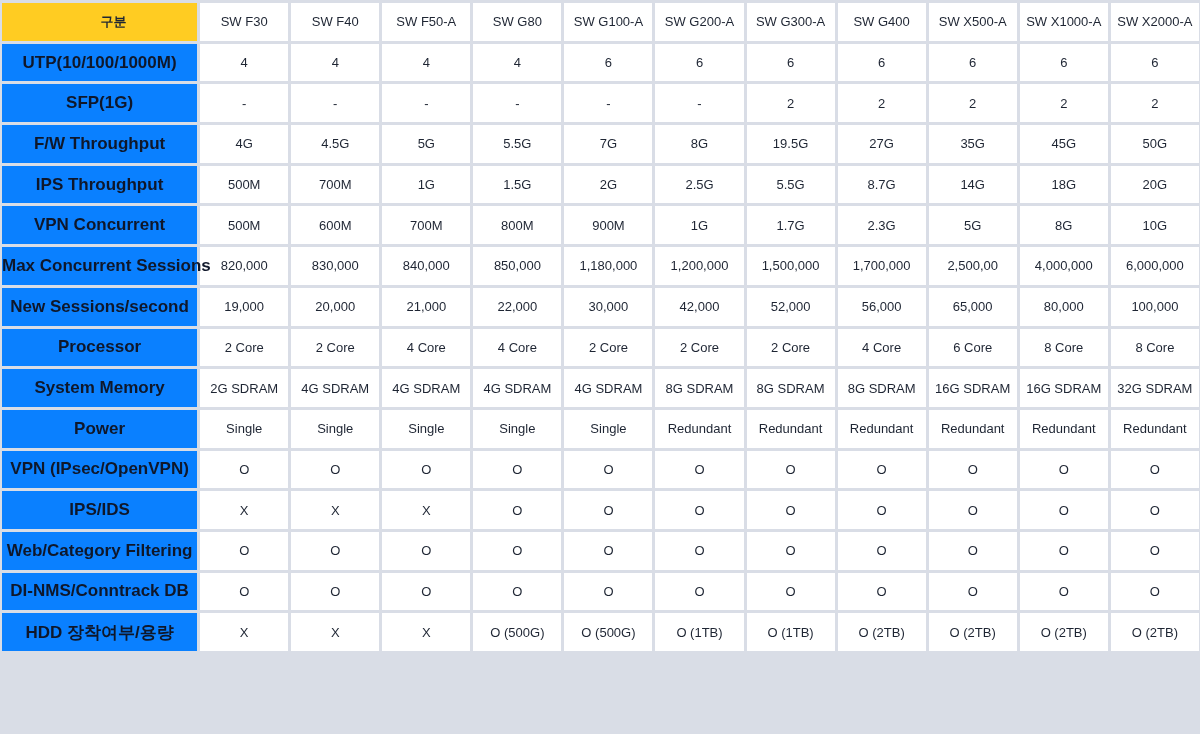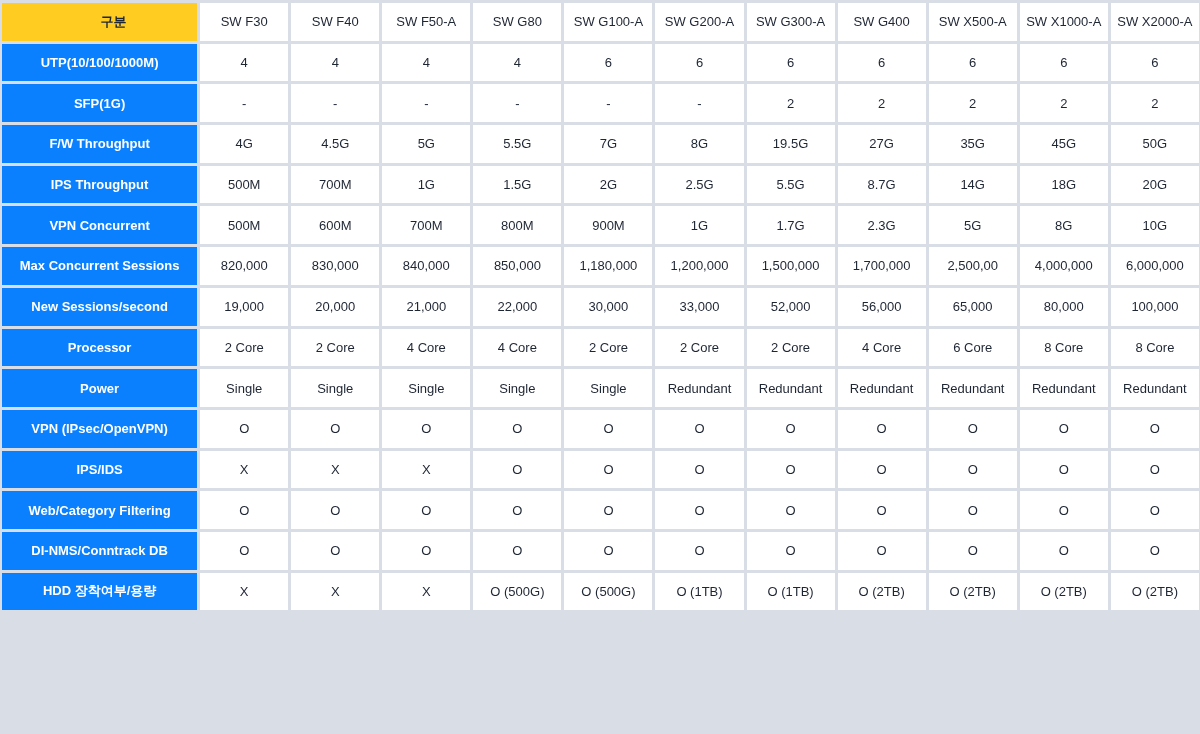--- a/index.html
+++ b/index.html
@@ -18,23 +18,23 @@
     padding: 0;
     text-align: center;
     vertical-align: middle;
     background: #ffffff;
     color: #1e2533;
     font-size: 13px;
     white-space: nowrap;
   }
   table.spec td.rowhead {
     background: #0a80ff;
-    color: #ffffff;
+    color: #0f172a;
     font-weight: bold;
-    font-size: 13px;
+    font-size: 17px;
   }
   table.spec td.corner {
     background: #ffcc22;
     color: #1e2533;
     font-weight: bold;
     padding-left: 28px;
   }
   col.c0 { width: 195px; }
   col.cm { width: 88px; }
 </style>
@@ -157,21 +157,21 @@
         <td>4,000,000</td>
         <td>6,000,000</td>
       </tr>
       <tr>
         <td class="rowhead">New Sessions/second</td>
         <td>19,000</td>
         <td>20,000</td>
         <td>21,000</td>
         <td>22,000</td>
         <td>30,000</td>
-        <td>33,000</td>
+        <td>42,000</td>
         <td>52,000</td>
         <td>56,000</td>
         <td>65,000</td>
         <td>80,000</td>
         <td>100,000</td>
       </tr>
       <tr>
         <td class="rowhead">Processor</td>
         <td>2 Core</td>
         <td>2 Core</td>
@@ -179,20 +179,34 @@
         <td>4 Core</td>
         <td>2 Core</td>
         <td>2 Core</td>
         <td>2 Core</td>
         <td>4 Core</td>
         <td>6 Core</td>
         <td>8 Core</td>
         <td>8 Core</td>
       </tr>
       <tr>
+        <td class="rowhead">System Memory</td>
+        <td>2G SDRAM</td>
+        <td>4G SDRAM</td>
+        <td>4G SDRAM</td>
+        <td>4G SDRAM</td>
+        <td>4G SDRAM</td>
+        <td>8G SDRAM</td>
+        <td>8G SDRAM</td>
+        <td>8G SDRAM</td>
+        <td>16G SDRAM</td>
+        <td>16G SDRAM</td>
+        <td>32G SDRAM</td>
+      </tr>
+      <tr>
         <td class="rowhead">Power</td>
         <td>Single</td>
         <td>Single</td>
         <td>Single</td>
         <td>Single</td>
         <td>Single</td>
         <td>Redundant</td>
         <td>Redundant</td>
         <td>Redundant</td>
         <td>Redundant</td>

